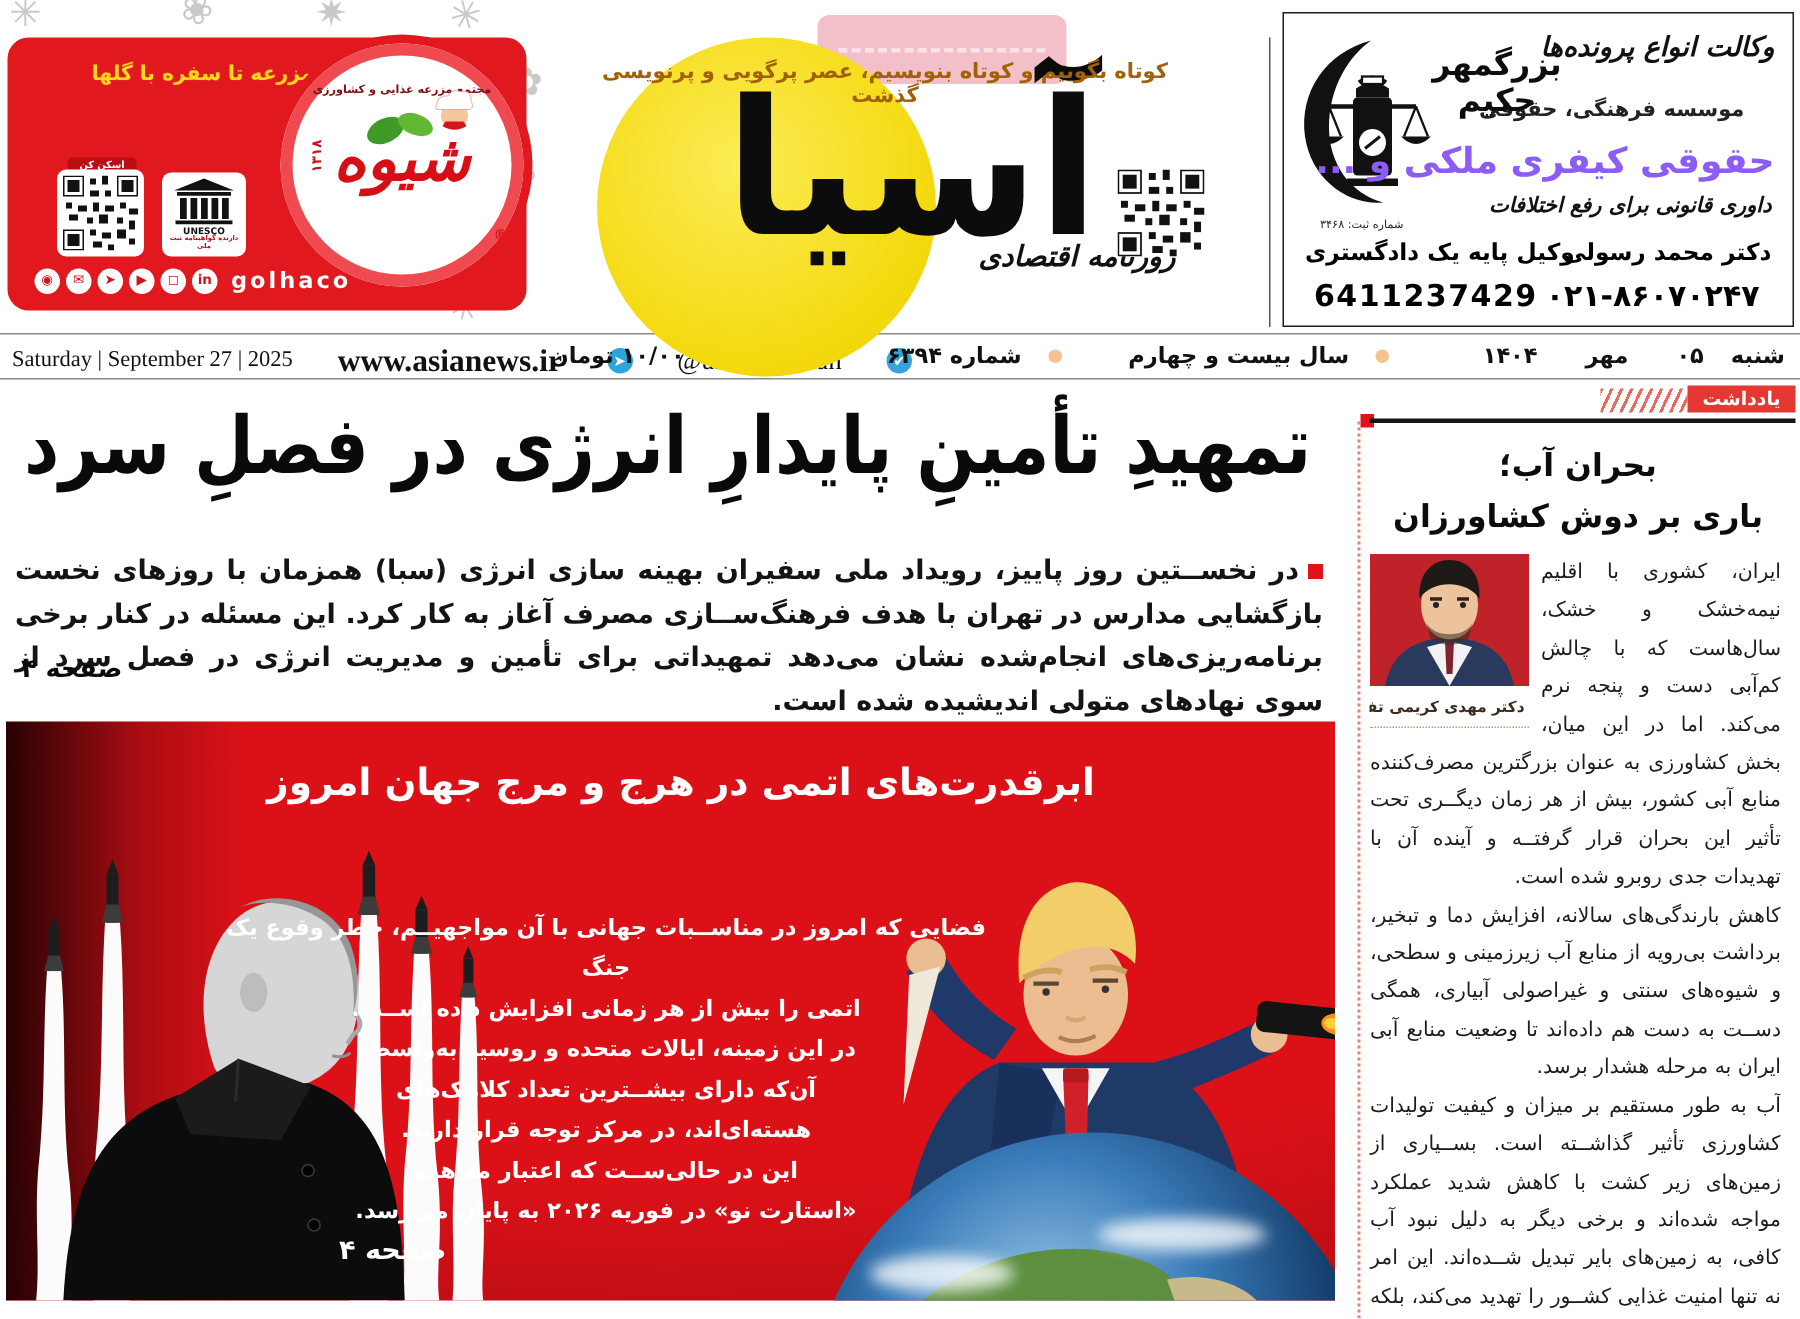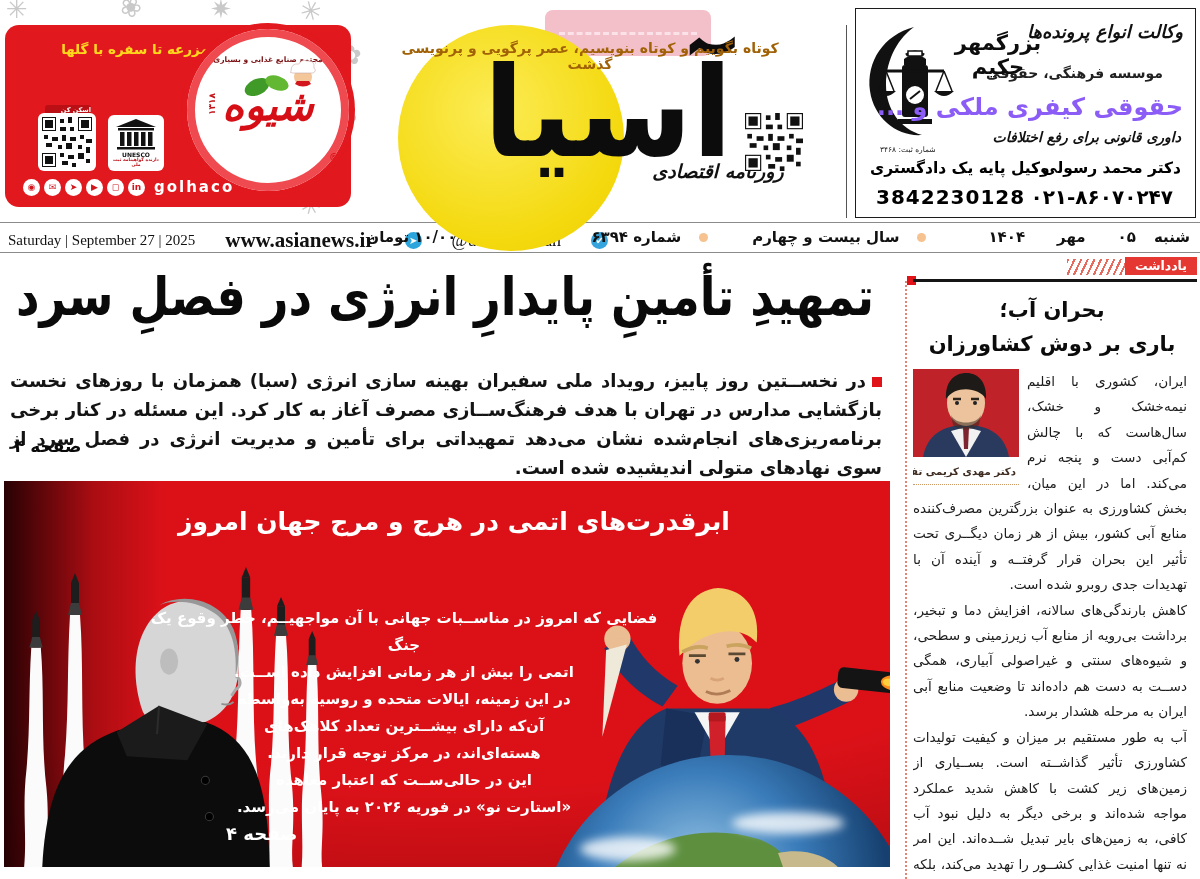--- a/index.html
+++ b/index.html
@@ -12,21 +12,21 @@
   .spice { position:absolute; color:#c9c9c9; font-size:26px; }
   .golha-panel { position:absolute; left:5px; top:25px; width:346px; height:182px; background:#e2181f; border-radius:14px; }
   .golha-slogan { position:absolute; right:68px; top:16px; color:#ffd918; font-weight:bold; font-size:13.5px; white-space:nowrap; text-shadow:0 0 1px #fff3; }
   .golha-circle { position:absolute; left:182px; top:4px; width:162px; height:162px; background:#fff; border-radius:50%; box-shadow:0 0 0 6px #e2181f, 0 0 0 8px #ef4a50 inset; overflow:hidden; }
   .golha-arc { position:absolute; top:26px; left:0; width:100%; text-align:center; font-size:7.5px; color:#7a1012; font-weight:bold; }
   .golha-brand { position:absolute; top:52px; left:0; width:100%; text-align:center; font-size:42px; font-weight:bold; font-style:italic; color:#d60f16;
       text-shadow:-1px -1px 0 #fff,1px -1px 0 #fff,-1px 1px 0 #fff,2px 2px 0 #fff, 3px 3px 2px #9990; }
   .golha-year { position:absolute; left:14px; top:70px; font-size:9px; color:#c4151b; transform:rotate(-90deg); font-weight:bold; }
   .golha-reg { position:absolute; right:10px; bottom:28px; font-size:10px; color:#d60f16; font-weight:bold; }
   .qr-box { position:absolute; left:33px; top:88px; width:58px; height:58px; background:#fff; border-radius:6px; padding:4px; }
-  .scan-pill { position:absolute; left:40px; top:80px; width:46px; height:10px; background:#b90f15; border-radius:3px; color:#fff; font-size:6.5px; line-height:10px; text-align:right; font-weight:bold; }
+  .scan-pill { position:absolute; left:40px; top:80px; width:46px; height:10px; background:#b90f15; border-radius:3px; color:#fff; font-size:6.5px; line-height:10px; text-align:center; font-weight:bold; }
   .unesco-box { position:absolute; left:103px; top:90px; width:56px; height:56px; background:#fff; border-radius:6px; text-align:center; padding-top:3px; }
   .unesco-cap { font-size:4.5px; color:#b90f15; line-height:5px; font-weight:bold; }
   .social-row { position:absolute; left:18px; top:153px; direction:ltr; display:flex; align-items:center; gap:4px; }
   .soc { width:17px; height:17px; border-radius:50%; background:#fff; color:#d0151c; font-size:9px; font-weight:bold; display:flex; align-items:center; justify-content:center; }
   .golha-handle { color:#fff; font-weight:bold; font-size:15px; letter-spacing:2px; margin-left:5px; }
 
   
   .tagline { left:388px; top:8px; width:404px; text-align:center; font-size:14px; font-weight:bold; color:#a16207; z-index:3;margin-top:32px; }
   .jar-bubble { left:545px; top:10px; width:166px; height:46px; background:#f2b4c0; border-radius:8px; opacity:.85; z-index:1; }
   .jar-bubble::after { content:""; position:absolute; left:-10px; bottom:-10px; border:10px solid transparent; border-right-color:#f2b4c0; transform:rotate(18deg); }
@@ -156,21 +156,21 @@
     <span class="spice" style="left:300px;top:-4px;transform:rotate(-15deg)">✳</span>
     <span class="spice" style="left:340px;top:40px">✿</span>
     <span class="spice" style="left:336px;top:100px;transform:rotate(40deg)">❀</span>
     <span class="spice" style="left:330px;top:160px">✷</span>
     <span class="spice" style="left:300px;top:190px;transform:rotate(-30deg)">✳</span>
 
     <div class="golha-panel">
       <div class="golha-slogan">یک قرن از مزرعه تا سفره با گلها</div>
 
       <div class="golha-circle">
-        <div class="golha-arc">مجتمع صنایع غذایی و بسیاری</div>
+        <div class="golha-arc">مجتمع مزرعه غذایی و کشاورزی</div>
         <svg width="40" height="30" style="position:absolute;left:96px;top:30px" viewBox="0 0 40 30">
           <circle cx="20" cy="18" r="9" fill="#f3c79a"></circle>
           <path d="M8,12 Q8,4 16,5 Q18,0 24,2 Q32,1 31,9 Q34,12 30,14 L10,14 Q6,14 8,12 Z" fill="#fff" stroke="#caa" stroke-width="0.6"></path>
           <path d="M12,25 Q20,30 28,25 L26,22 L14,22 Z" fill="#d3161d"></path>
         </svg>
         <svg width="52" height="26" style="position:absolute;left:54px;top:44px" viewBox="0 0 52 26">
           <ellipse cx="16" cy="14" rx="13" ry="8" fill="#3f9a28" transform="rotate(-25 16 14)"></ellipse>
           <ellipse cx="36" cy="10" rx="12" ry="7" fill="#62b832" transform="rotate(20 36 10)"></ellipse>
         </svg>
         <div class="golha-brand">شیوه</div>
@@ -249,21 +249,21 @@
       <circle cx="51" cy="70" r="9" fill="#fff"></circle>
         <path d="M46,74 L56,66" stroke="#111" stroke-width="2"></path>
       <rect x="34" y="94" width="34" height="5" fill="#111"></rect>
     </svg>
     <div class="reg">شماره ثبت: ۳۴۶۸</div>
     <div class="l2">حقوقی کیفری ملکی و ...</div>
     <div class="l3">داوری قانونی برای رفع اختلافات</div>
     <div class="lawyer">دکتر محمد رسولی</div>
     <div class="lawyer-t">وکیل پایه یک دادگستری</div>
     <div class="ph1">۰۲۱-۸۶۰۷۰۲۴۷</div>
-    <div class="ph2">3842230128</div>
+    <div class="ph2">6411237429</div>
   </div>
 
   <div class="abs datebar">
     <div class="date-left">
       <span class="d-en">Saturday | September 27 | 2025</span>
       <span class="d-web">www.asianews.ir</span>
       <span class="badge" style="background:#2ca5dc">➤</span>
       <span class="d-handle">@asianewsiran</span>
       <span class="badge" style="background:#35a3dc">✔</span>
     </div>

